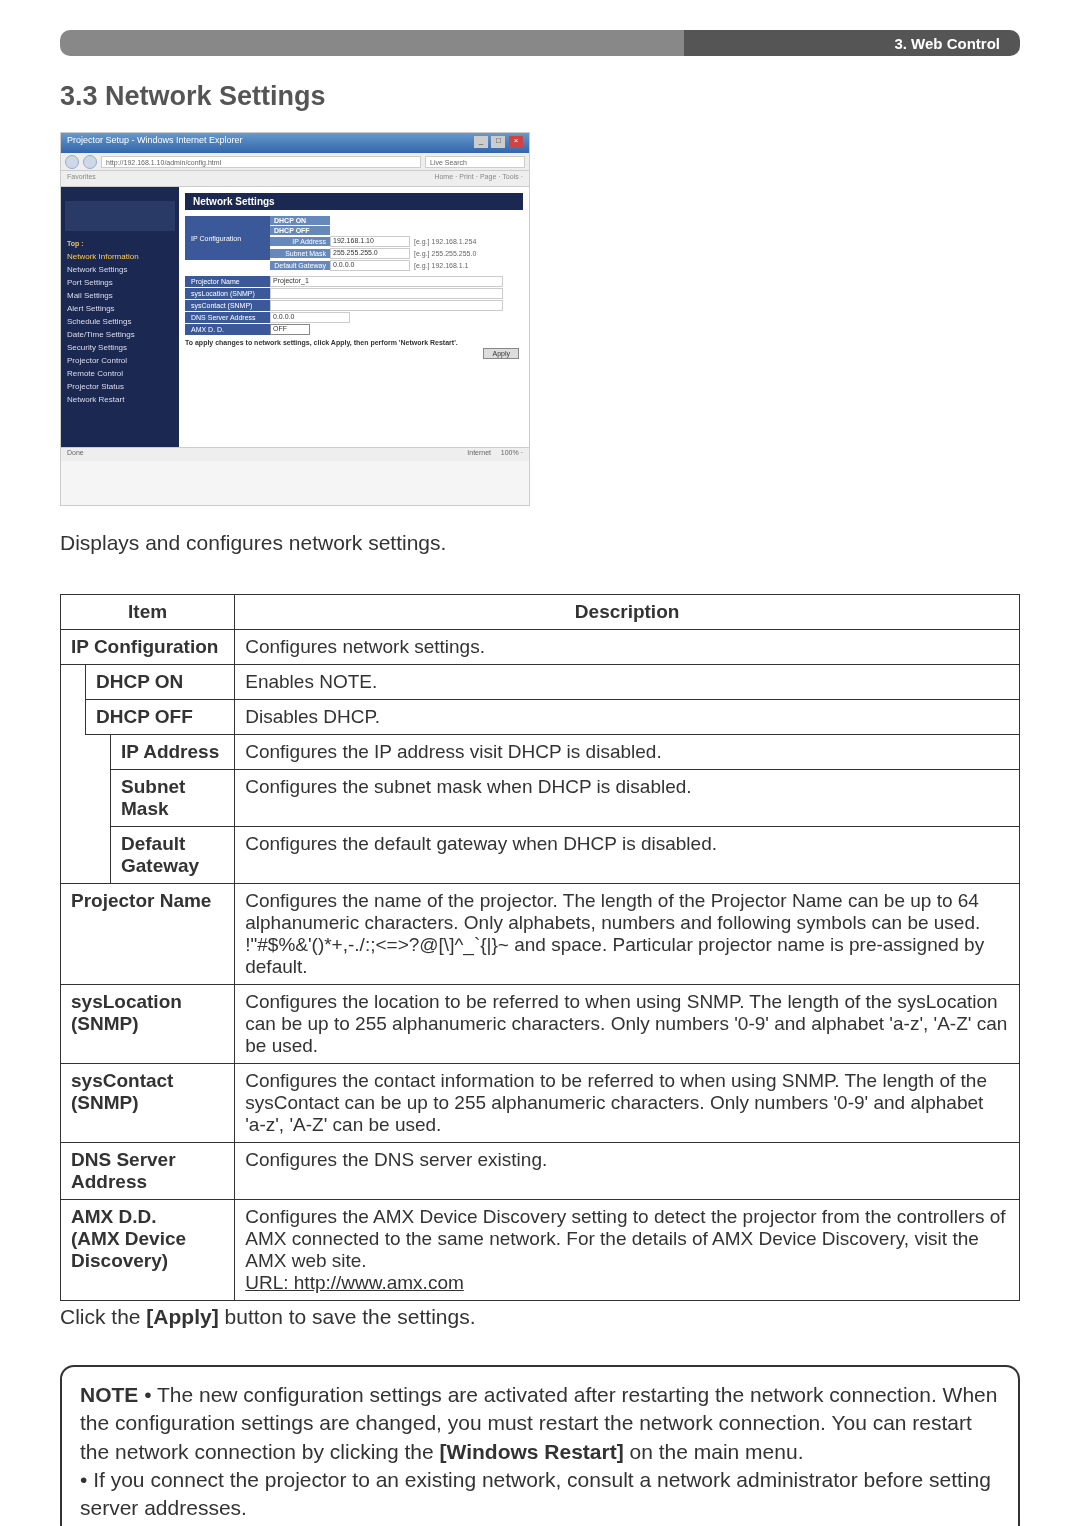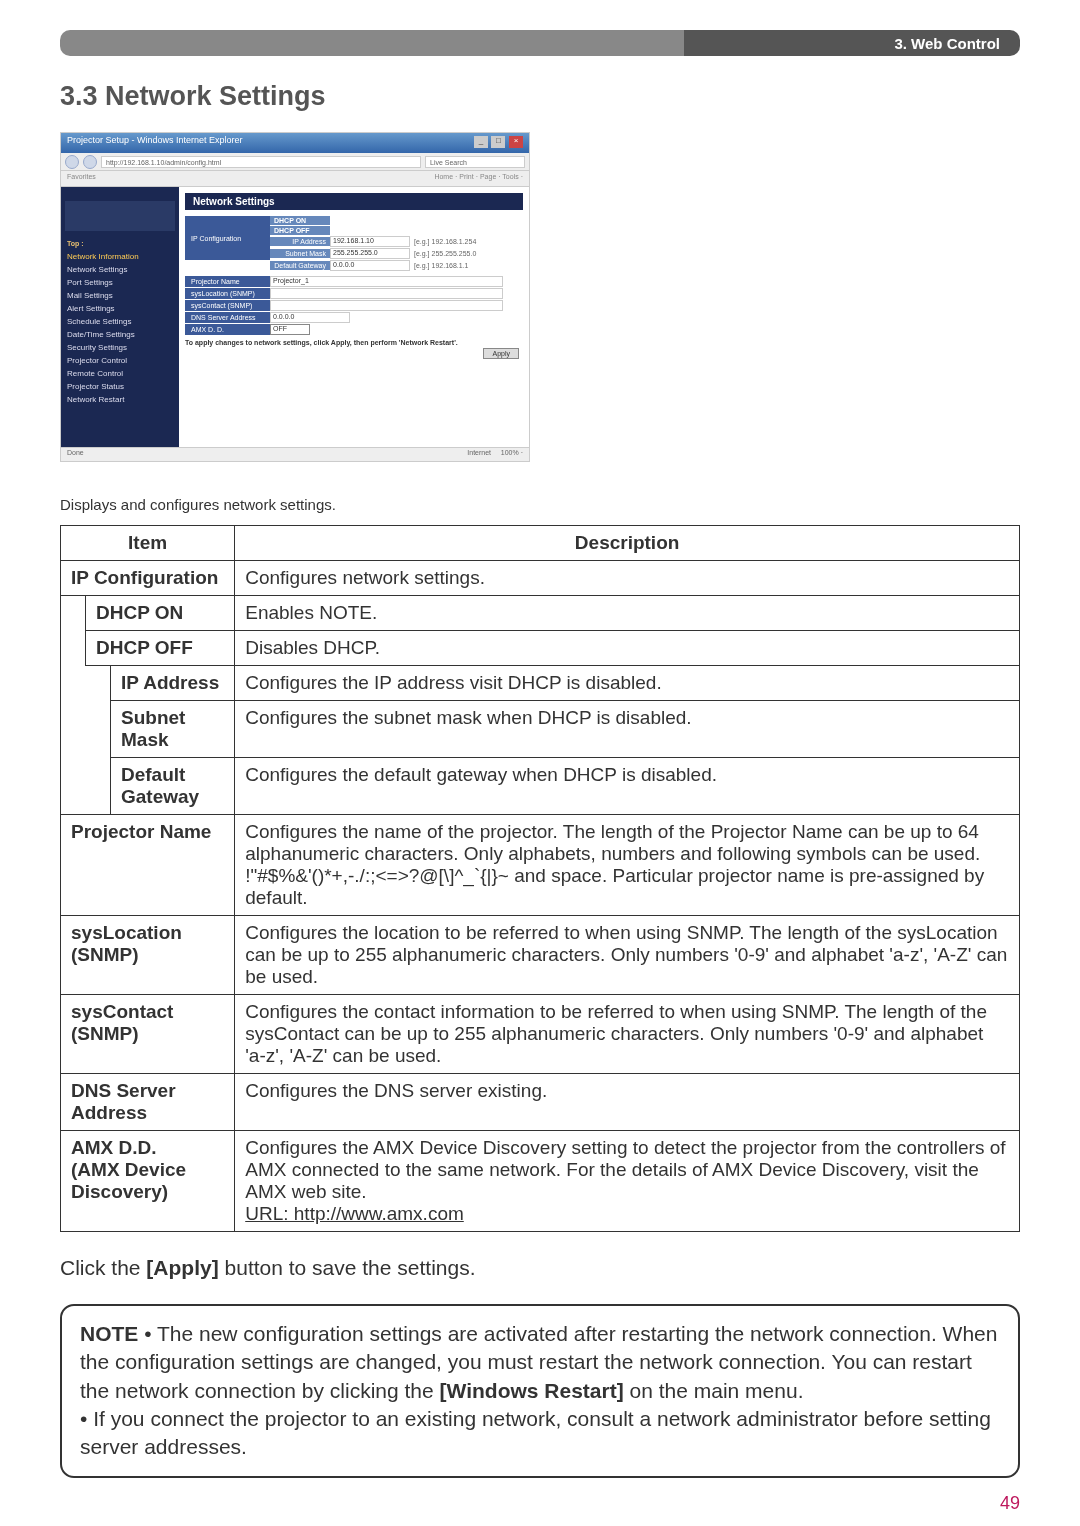--- a/index.html
+++ b/index.html
@@ -26,24 +26,24 @@
       font-size: 15px; 
     }
     h1 { 
       font-size: 27px; 
       font-weight: bold; 
       color: #555; 
       margin-bottom: 20px;
     }
     .screenshot { 
       width: 470px; 
-      height: 330px; 
+      height: 374px; 
       border: 1px solid #ccc; 
       background: #f5f5f5;
-      margin-bottom: 34px;
+      margin-bottom: 25px;
       position: relative;
       overflow: hidden;
     }
     .screenshot-titlebar { 
       height: 20px; 
       background: linear-gradient(#6699cc, #3366aa); 
       font-size: 9px; 
       color: #fff; 
       padding: 2px 6px;
       display: flex;
@@ -219,39 +219,39 @@
     .screenshot-status { 
       height: 14px; 
       background: #eee; 
       border-top: 1px solid #ccc; 
       font-size: 7px;
       padding: 1px 6px;
       color: #666;
       display: flex;
       justify-content: space-between;
     }
-    .intro { font-size: 15px; margin-bottom: 12px; color: #333; }
+    .intro { font-size: 21px; margin-bottom: 39px; color: #333; }
     table.settings { 
       border-collapse: collapse; 
       width: 100%; 
-      margin-bottom: 24px;
+      margin-bottom: 4px;
     }
     table.settings th, table.settings td { 
       border: 1px solid #333; 
       padding: 6px 10px; 
       font-size: 19px;
       vertical-align: top;
     }
     table.settings th { font-weight: bold; text-align: center; }
     table.settings td.item { font-weight: bold; }
     table.settings td.desc { font-weight: normal; }
     .col-spacer-1 { width: 25px; border-right: none !important; }
     .col-spacer-2 { width: 25px; border-left: none !important; border-right: none !important; }
     .underline { text-decoration: underline; }
-    .click-note { font-size: 21px; margin-bottom: 24px; }
+    .click-note { font-size: 21px; margin-bottom: 36px; }
     .note-box { 
       border: 2px solid #333; 
       border-radius: 14px; 
       padding: 14px 18px;
       font-size: 21px;
       line-height: 1.35;
     }
     .note-label { font-weight: bold; }
     .page-num { text-align: right; font-size: 18px; margin-top: 15px; color: #be185d; }
   </style>

